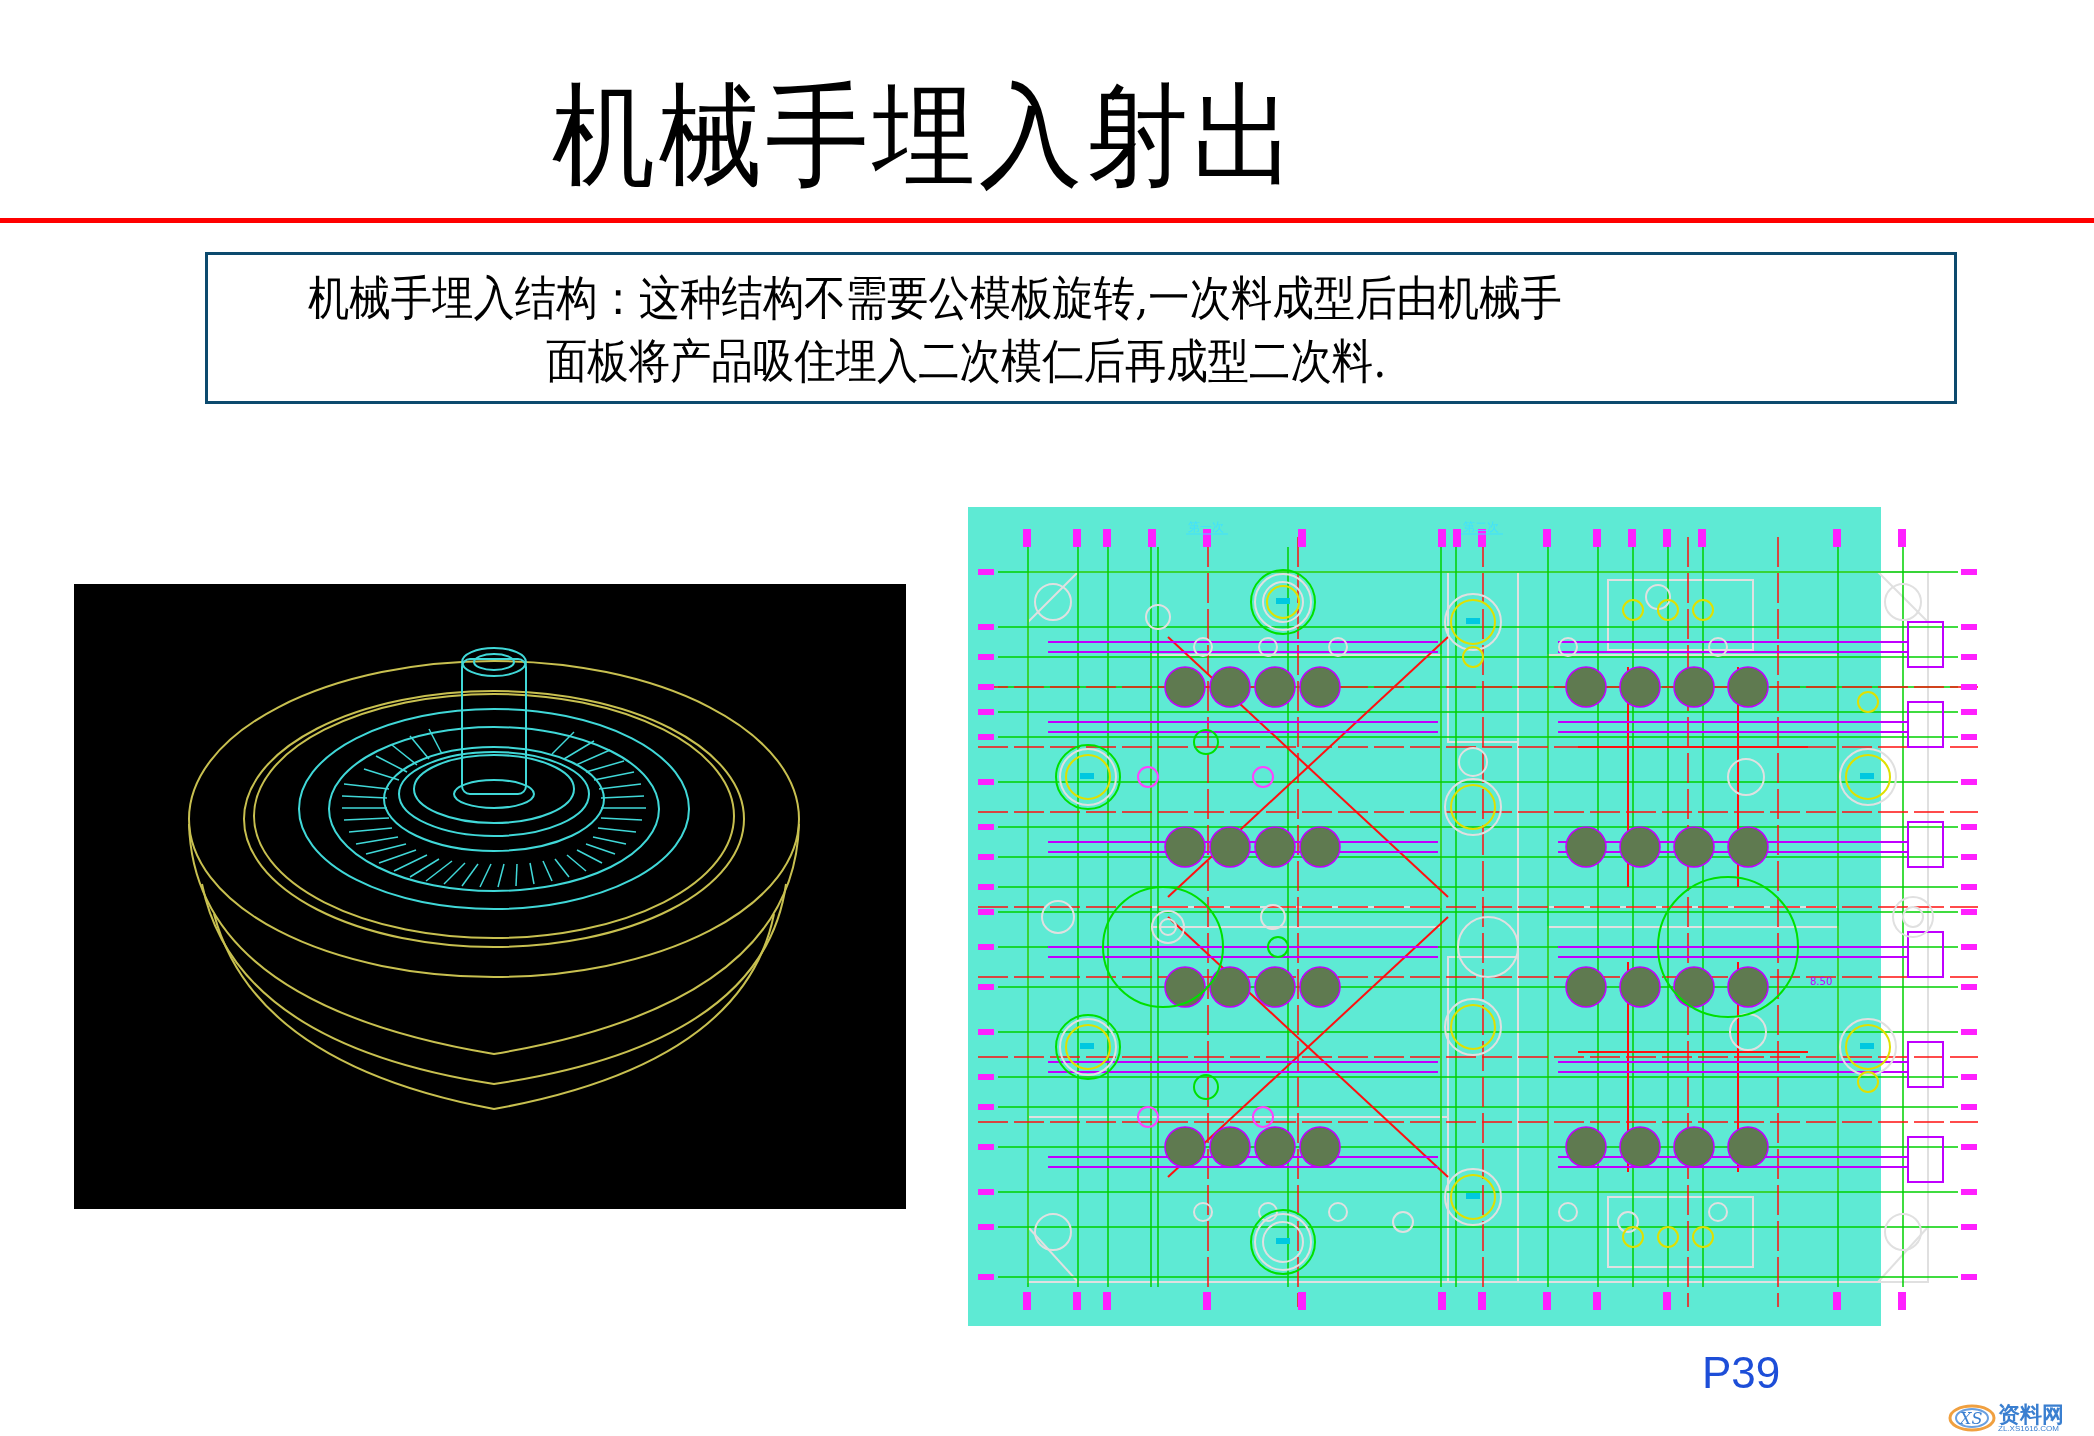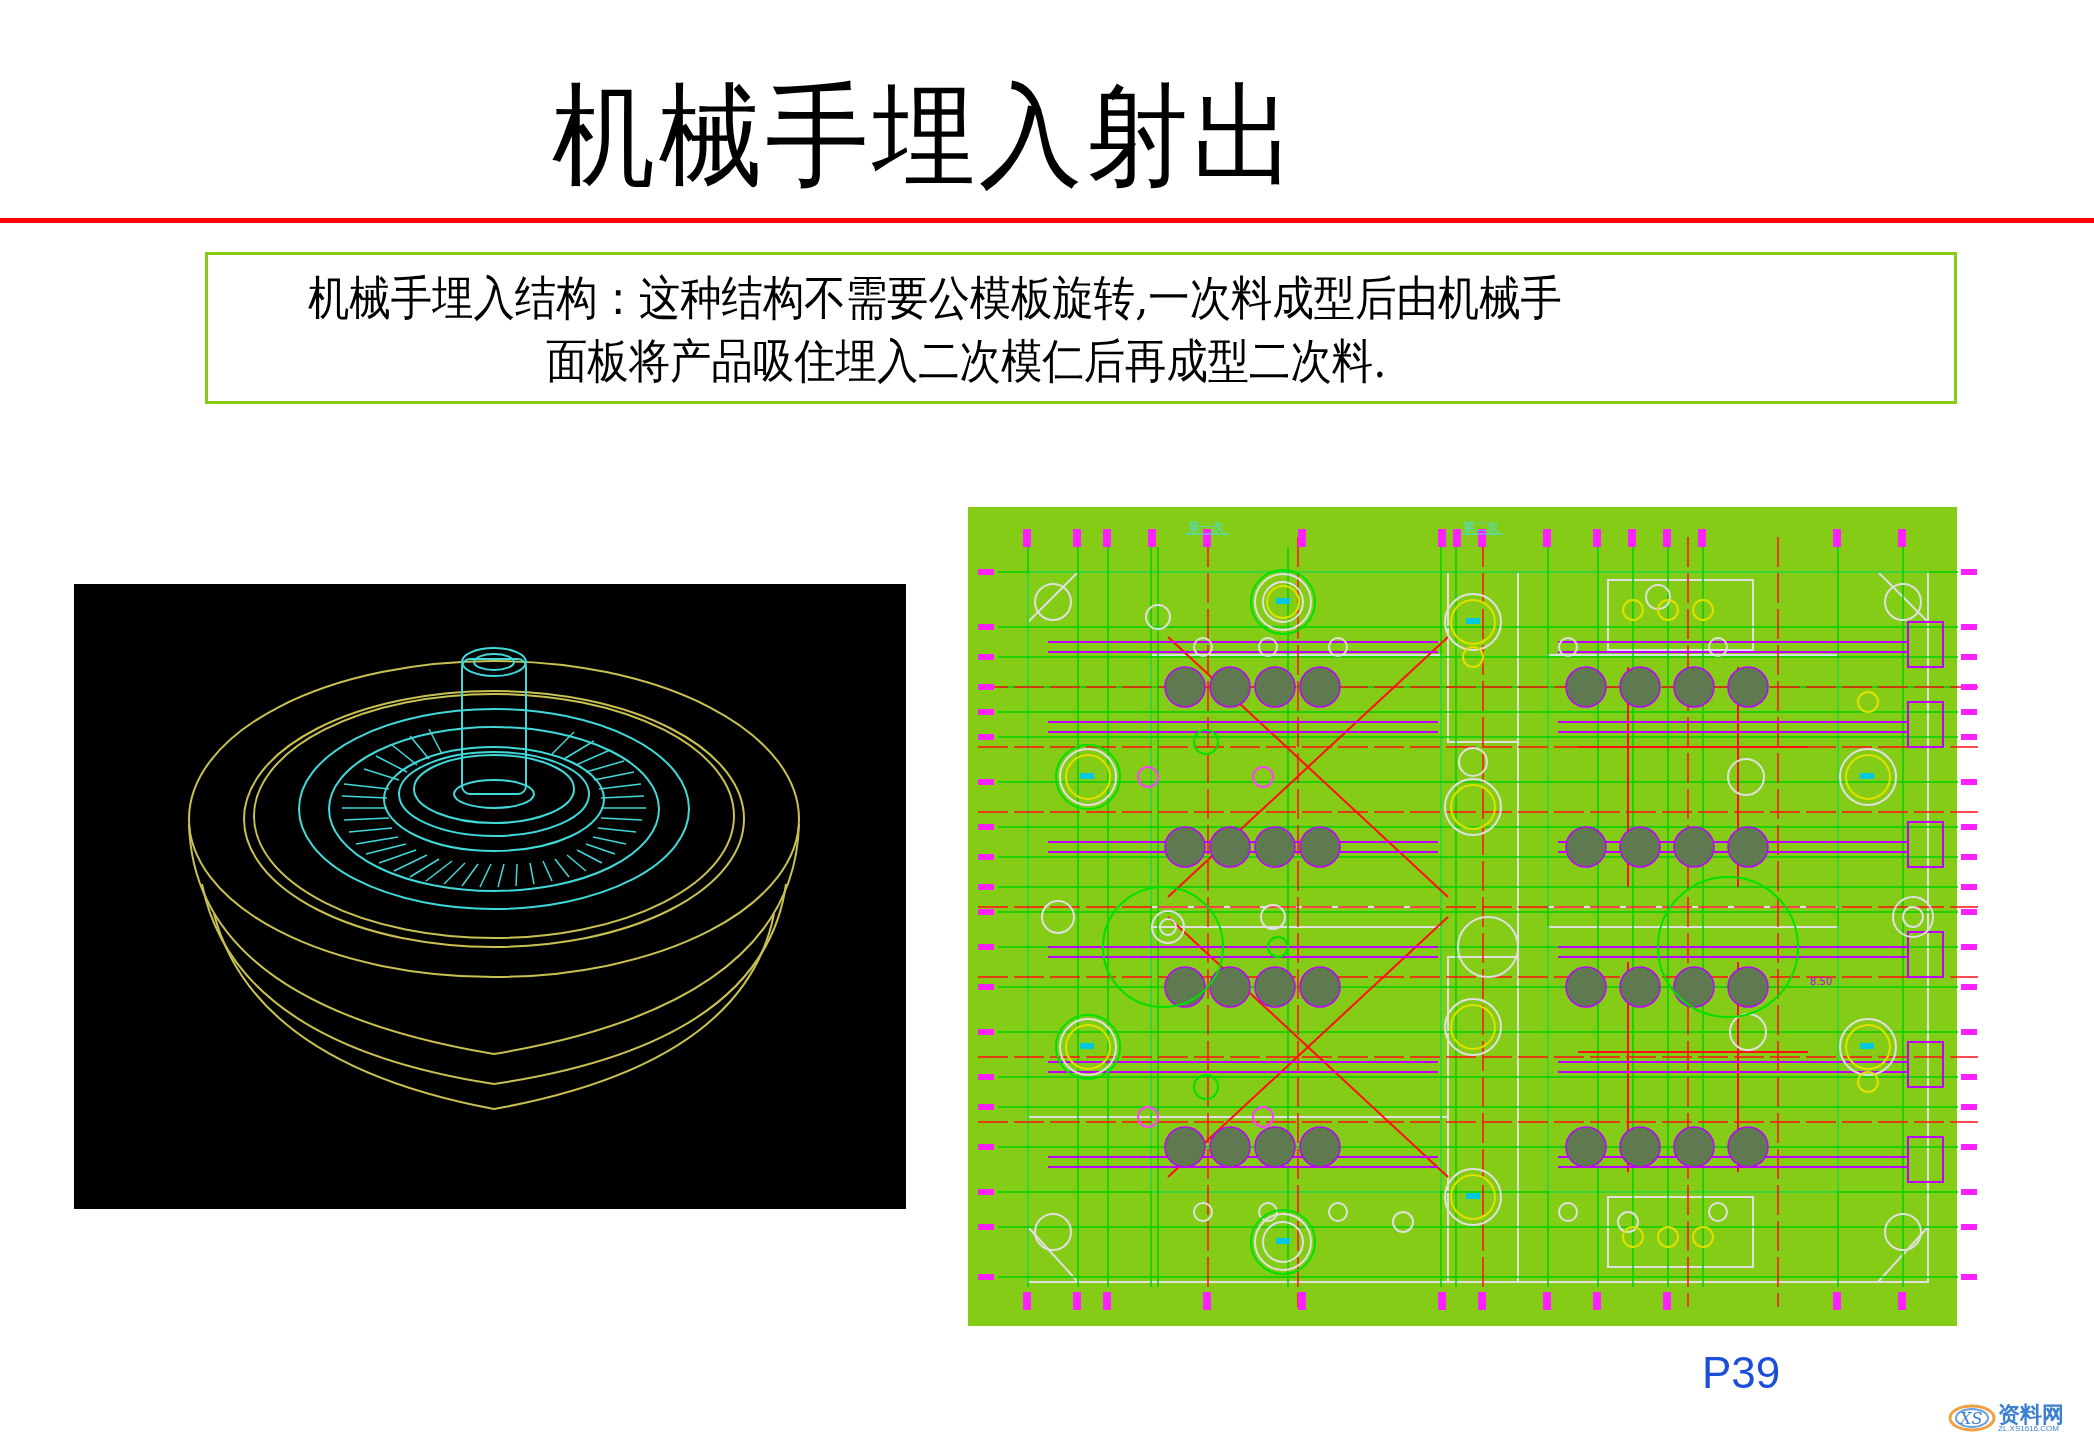--- a/index.html
+++ b/index.html
@@ -1,24 +1,24 @@
 <!DOCTYPE html>
 <html><head>
 <meta charset="utf-8">
 <style>
   html,body{margin:0;padding:0;background:#fff;}
   body{width:2094px;height:1436px;position:relative;overflow:hidden;font-family:"DejaVu Serif","Liberation Serif",serif;}
   .title{position:absolute;left:552px;top:70px;font-size:112px;line-height:130px;color:#000;letter-spacing:4px;font-family:"DejaVu Serif","Liberation Serif",serif;transform:scaleX(0.92);transform-origin:left top;}
   .rule{position:absolute;left:0;top:218px;width:2094px;height:5px;background:#ff0000;}
-  .desc{position:absolute;left:205px;top:252px;width:1746px;height:146px;border:3px solid #84cc16;box-sizing:content-box;}
+  .desc{position:absolute;left:205px;top:252px;width:1746px;height:146px;border:3px solid #0c4a6e;box-sizing:content-box;}
   .desc-line{position:absolute;font-size:47px;line-height:56px;color:#000;white-space:nowrap;transform:scaleX(0.88);transform-origin:left top;}
   .l1{left:100px;top:15px;}
   .l2{left:338px;top:78px;}
   .panel-left{position:absolute;left:74px;top:584px;width:832px;height:625px;background:#000;}
-  .panel-cad{position:absolute;left:968px;top:507px;width:989px;height:819px;background:#84cc16;}
+  .panel-cad{position:absolute;left:968px;top:507px;width:913px;height:819px;background:#5eead4;}
   .page-no{position:absolute;left:1702px;top:1348px;font-family:"Liberation Sans",sans-serif;font-size:44px;color:#1d4ed8;}
   .wm{position:absolute;left:1948px;top:1402px;width:134px;height:34px;}
   .wm-logo{position:absolute;left:0;top:0;width:48px;height:32px;}
   .wm-text{position:absolute;left:50px;top:-2px;font-family:Liberation Serif, serif;font-size:22px;font-weight:bold;color:#3a7fd0;}
   .wm-url{position:absolute;left:50px;top:22px;font-family:Liberation Sans, sans-serif;font-size:8px;color:#3a7fd0;white-space:nowrap;}
   svg{display:block;}
 </style>
 </head>
 <body>
 

